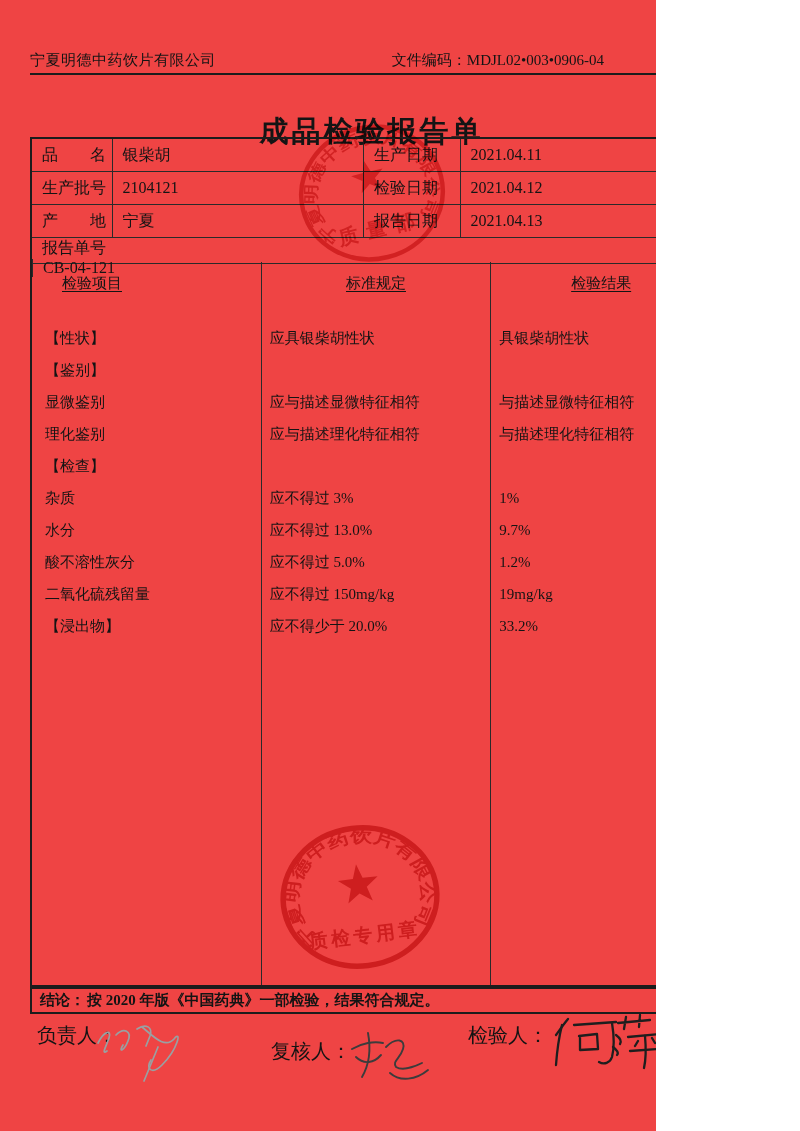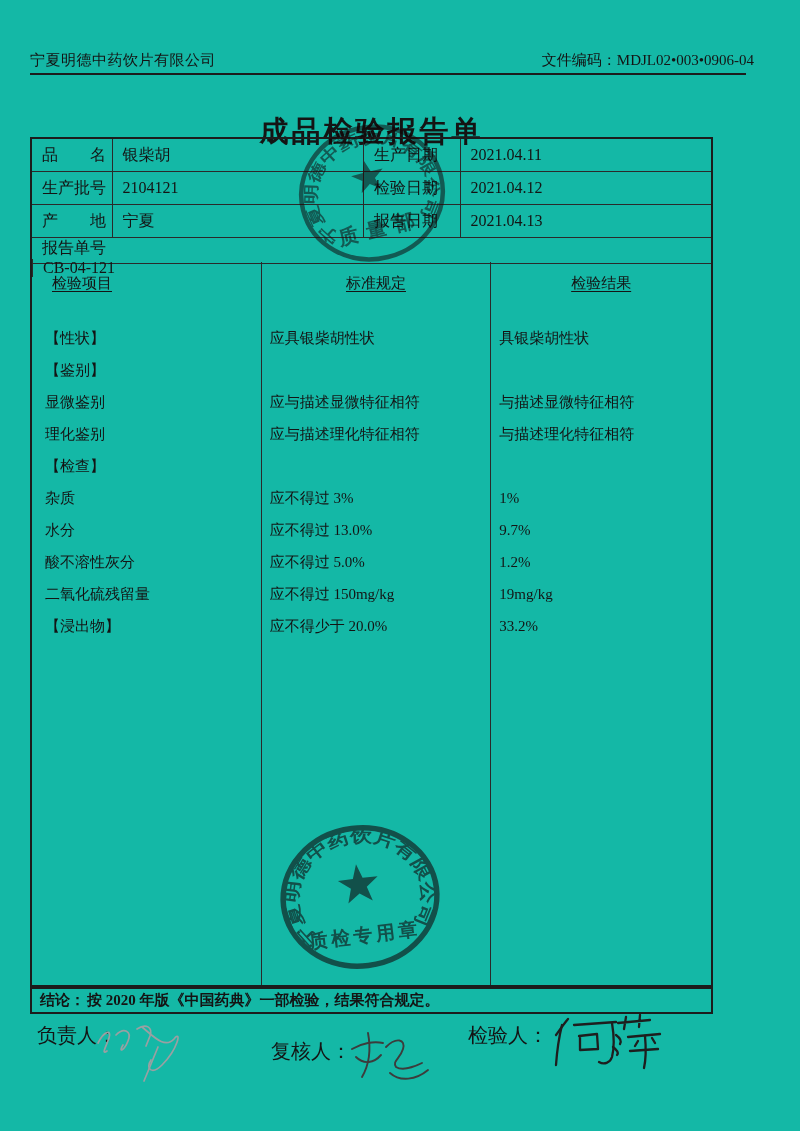--- a/index.html
+++ b/index.html
@@ -1,24 +1,24 @@
 <!DOCTYPE html>
 <html><head>
 <meta charset="utf-8">
 <style>
   * { margin:0; padding:0; box-sizing:border-box; }
   html,body { background:#fff; }
   .page {
-    position:relative; width:800px; height:1131px; background:#14b8a6;
+    position:relative; width:656px; height:1131px; background:#ef4444;
     font-family:"Liberation Serif","DejaVu Serif",serif; color:#141414;
     overflow:hidden;
   }
   
   .company   { position:absolute; left:30px;  top:51px; font-size:15px; letter-spacing:.5px; }
-  .doccode   { position:absolute; right:46px; top:51px; font-size:15px; }
+  .doccode   { position:absolute; right:52px; top:51px; font-size:15px; }
   .toprule   { position:absolute; left:30px;  top:73px; width:716px; border-top:2px solid #1c1c1c; }
   .title     { position:absolute; left:30px;  top:81px; width:683px; text-align:center;
                font-size:29px; font-weight:bold; letter-spacing:3px;margin-top:31px; }
   
   .info-table { position:absolute; left:30px; top:137px; width:683px;
                 border:2px solid #1c1c1c; border-bottom:none; }
   .irow  { display:flex; height:33px; border-bottom:1.5px solid #2a2a2a; }
   .irow.last { height:26px;flex-direction:column; }
   .icell { display:flex; align-items:center; padding-left:10px; font-size:16px; white-space:nowrap; }
   .icell.bl { border-left:1.5px solid #2a2a2a; }
@@ -27,21 +27,21 @@
   .w-rlab { width:333px; } .w-rval { width:350px; }
   
   .spec { position:absolute; left:30px; top:262px; width:683px; height:725px;
           border:2px solid #1c1c1c; border-top:none; display:flex; }
   .scol { height:100%; }
   .scol.c1 { width:231px; border-right:1.5px solid #2a2a2a; }
   .scol.c2 { width:231px; border-right:1.5px solid #2a2a2a; }
   .scol.c3 { width:221px; }
   .shead { height:60px; padding-top:12px; font-size:15px; }
   .shead span { text-decoration:underline; text-underline-offset:3px; }
-  .c1 .shead { padding-left:20px; }
+  .c1 .shead { padding-left:30px; }
   .c2 .shead, .c3 .shead { text-align:center; }
   .srow { height:32px; line-height:32px; font-size:15px; white-space:nowrap; }
   .c1 .srow { padding-left:13px; }
   .c2 .srow { padding-left:8px; }
   .c3 .srow { padding-left:8px; }
   
   .conclusion { position:absolute; left:30px; top:987px; width:683px; height:27px;
                 border:2px solid #1c1c1c; display:flex; align-items:center;
                 padding-left:8px; font-size:15px; font-weight:600; }
   .conclusion .clabel { margin-right:2px; }

